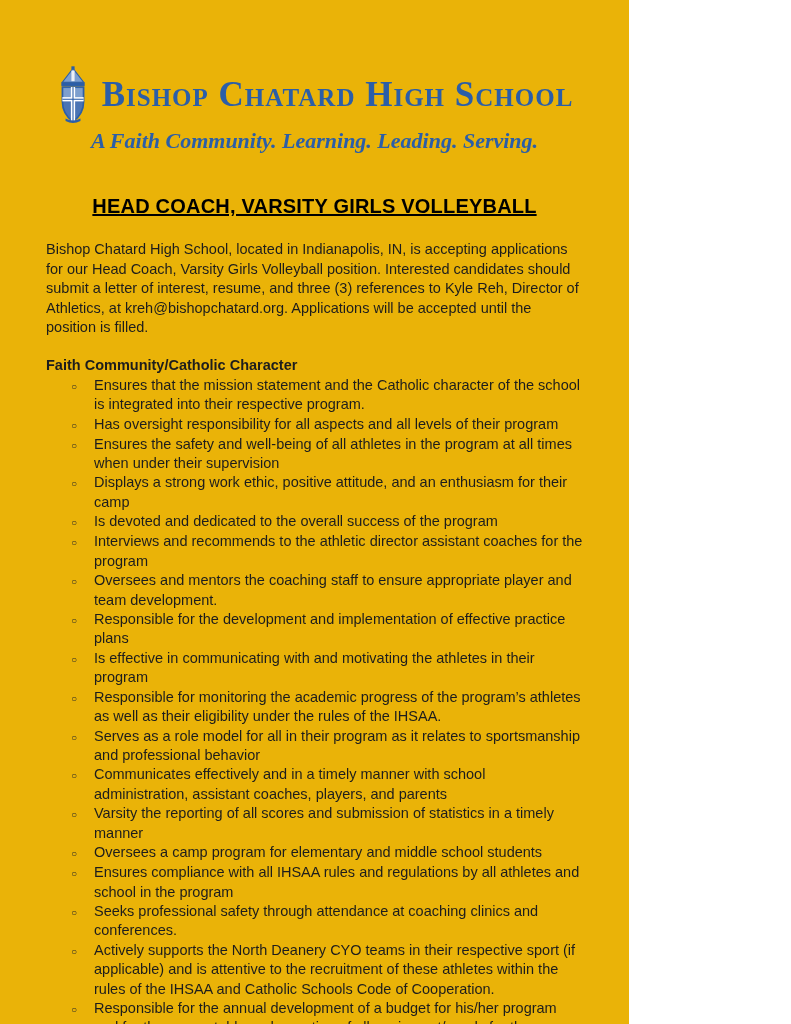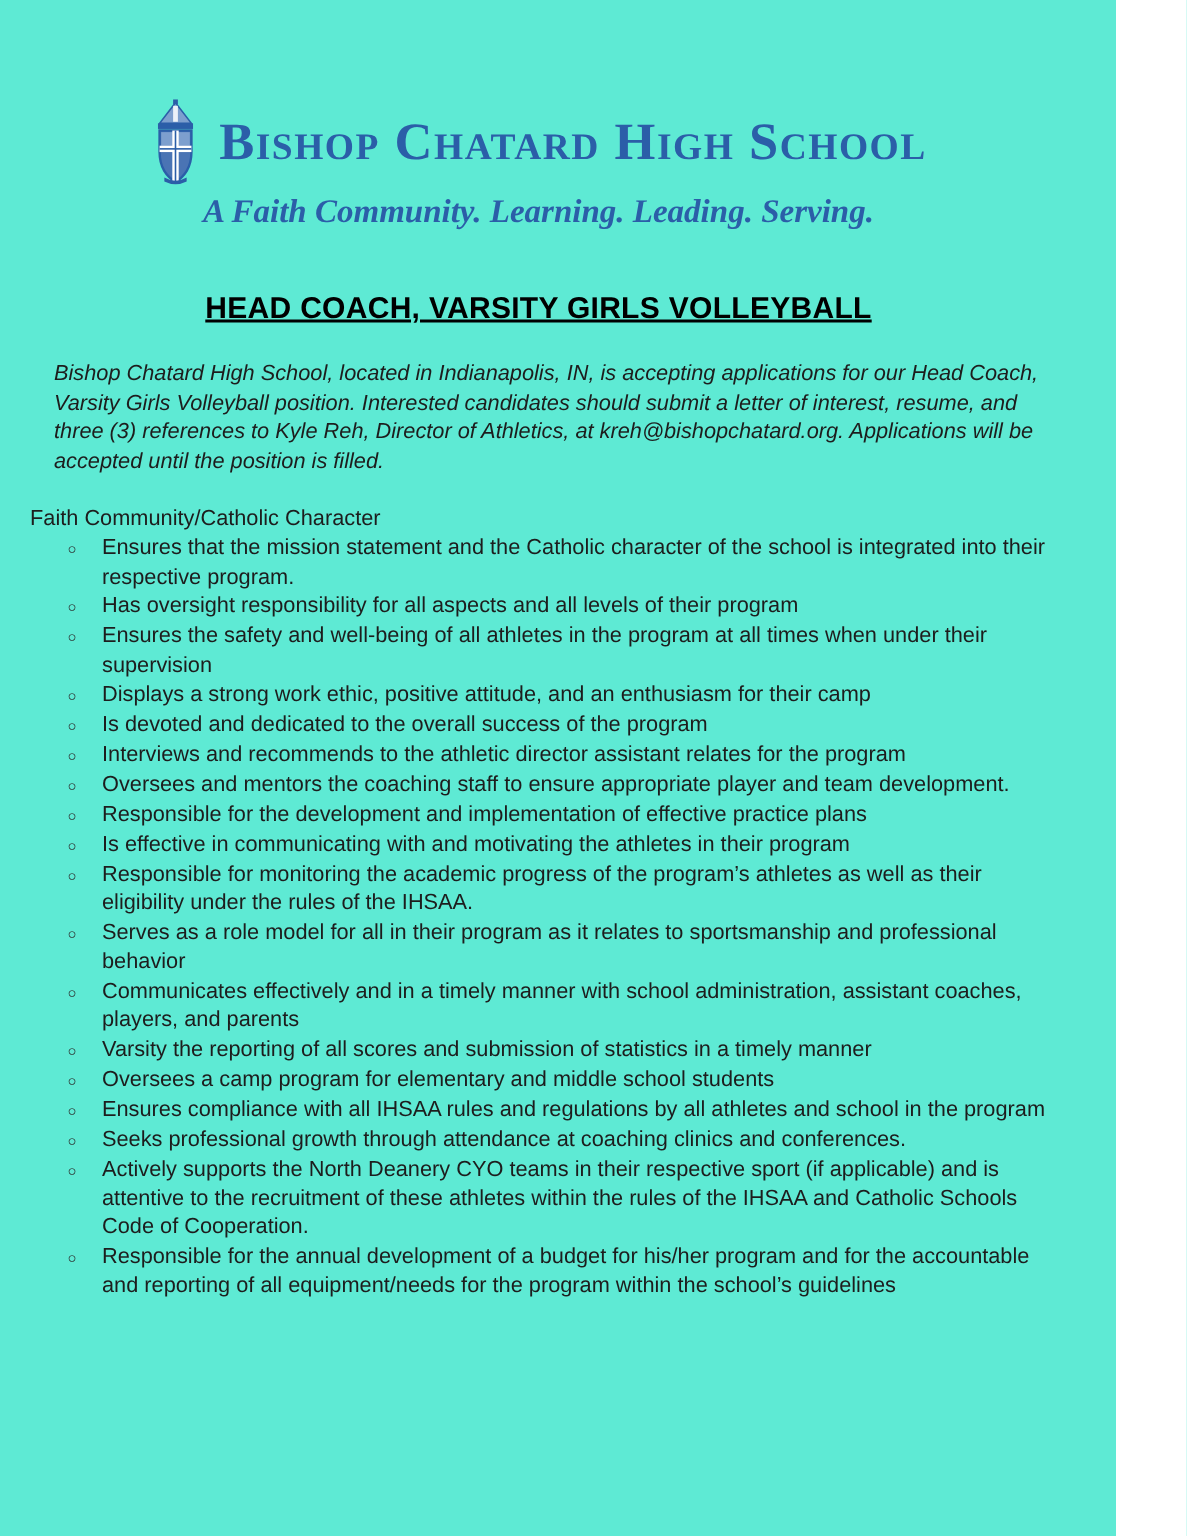--- a/index.html
+++ b/index.html
@@ -2,25 +2,25 @@
 <html><head>
 <meta charset="utf-8">
 <style>
   html, body {
     margin: 0;
     padding: 0;
     background: #ffffff;
   }
   .page {
     position: relative;
-    width: 744px;
+    width: 629px;
     height: 1024px;
     box-sizing: border-box;
-    background: #5eead4;
-    padding: 66px 46px 0 20px;
+    background: #eab308;
+    padding: 66px 46px 0 46px;
     font-family: "Liberation Sans", sans-serif;
     font-size: 14.5px;
     line-height: 1.34;
     color: #1d1d1d;
     overflow: hidden;
   }
   .letterhead {
     text-align: center;
   }
   .logo-row {
@@ -56,26 +56,25 @@
   .doc-title {
     text-align: center;
     font-size: 20px;
     font-weight: bold;
     color: #000000;
     text-decoration: underline;
     margin: 38px 0 0 0;
     letter-spacing: 0.2px;
   }
   .body-para {
-    margin: 20px 0 0 16px;
-    font-style: italic;
+    margin: 20px 0 0 0;
   }
   .section-heading {
     font-size: 14.5px;
-    font-weight: normal;
+    font-weight: bold;
     color: #1d1d1d;
     margin: 19px 0 0 0;
   }
   .bullet-list {
     list-style: none;
     margin: 0;
     padding: 0;
   }
   .bullet-list li {
     display: flex;
@@ -151,21 +150,21 @@
         <li>
           <span class="marker">○</span>
           <span class="li-text">Displays a strong work ethic, positive attitude, and an enthusiasm for their camp</span>
         </li>
         <li>
           <span class="marker">○</span>
           <span class="li-text">Is devoted and dedicated to the overall success of the program</span>
         </li>
         <li>
           <span class="marker">○</span>
-          <span class="li-text">Interviews and recommends to the athletic director assistant relates for the program</span>
+          <span class="li-text">Interviews and recommends to the athletic director assistant coaches for the program</span>
         </li>
         <li>
           <span class="marker">○</span>
           <span class="li-text">Oversees and mentors the coaching staff to ensure appropriate player and team development.</span>
         </li>
         <li>
           <span class="marker">○</span>
           <span class="li-text">Responsible for the development and implementation of effective practice plans</span>
         </li>
         <li>
@@ -191,21 +190,21 @@
         <li>
           <span class="marker">○</span>
           <span class="li-text">Oversees a camp program for elementary and middle school students</span>
         </li>
         <li>
           <span class="marker">○</span>
           <span class="li-text">Ensures compliance with all IHSAA rules and regulations by all athletes and school in the program</span>
         </li>
         <li>
           <span class="marker">○</span>
-          <span class="li-text">Seeks professional growth through attendance at coaching clinics and conferences.</span>
+          <span class="li-text">Seeks professional safety through attendance at coaching clinics and conferences.</span>
         </li>
         <li>
           <span class="marker">○</span>
           <span class="li-text">Actively supports the North Deanery CYO teams in their respective sport (if applicable) and is attentive to the recruitment of these athletes within the rules of the IHSAA and Catholic Schools Code of Cooperation.</span>
         </li>
         <li>
           <span class="marker">○</span>
           <span class="li-text">Responsible for the annual development of a budget for his/her program and for the accountable and reporting of all equipment/needs for the program within the school’s guidelines</span>
         </li>
       </ul>

